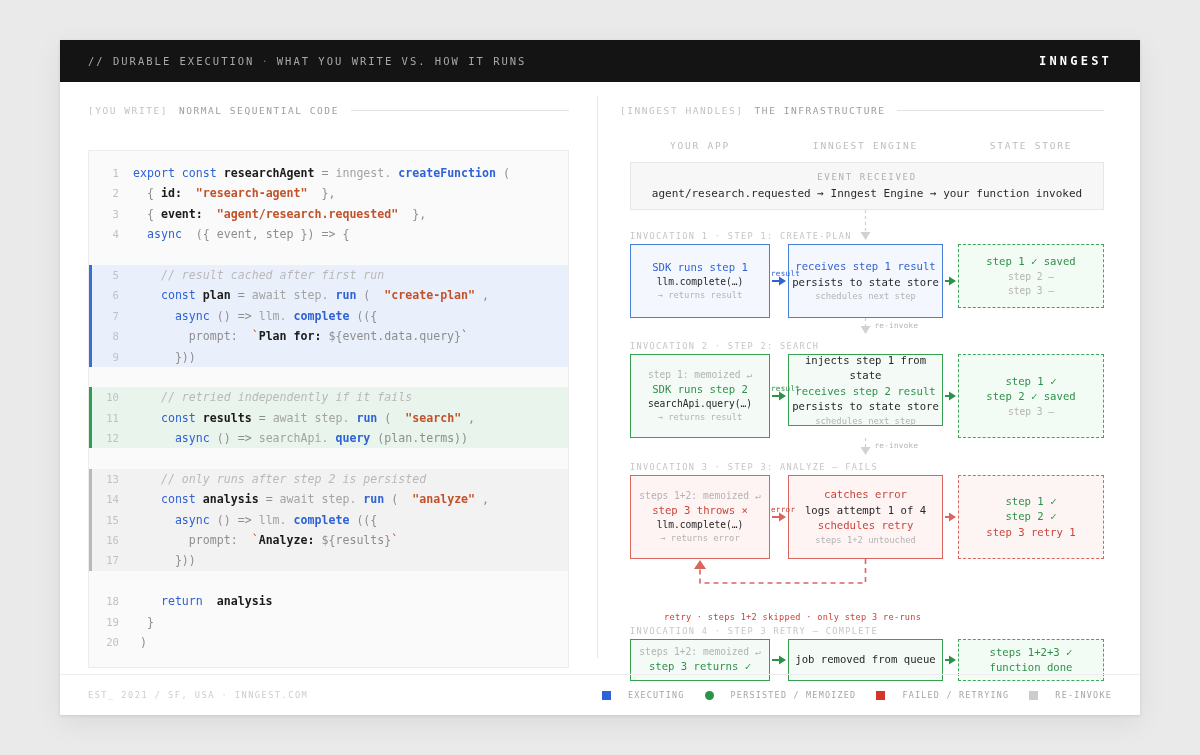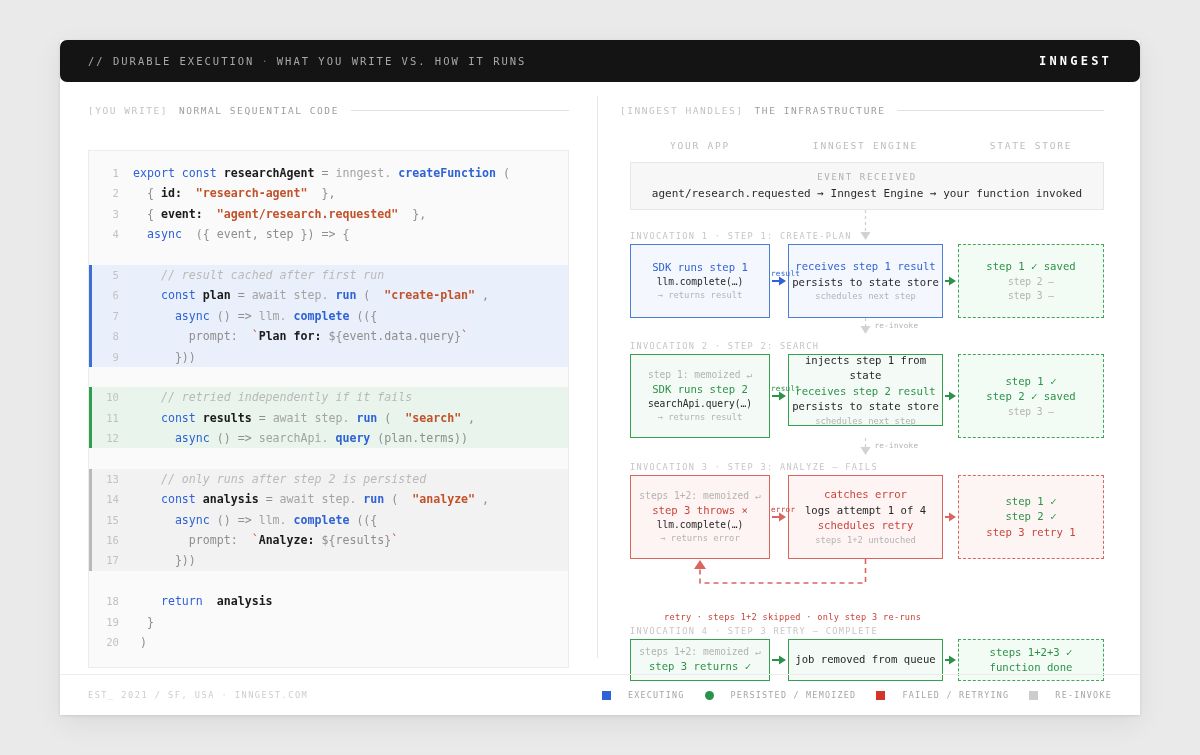--- a/index.html
+++ b/index.html
@@ -21,21 +21,20 @@
   }
 
   
   .hdr {
     position: absolute; left: 0; top: 0;
     width: 1080px; height: 42px;
     background: #141414;
     display: flex; align-items: center;
     justify-content: space-between;
     padding: 12px 28px;
-    border-radius: 7px;
   }
   .hdr-left {
     font-size: 10.5px; letter-spacing: 2.0px;
     color: #a8a8a8; white-space: nowrap;
   }
   .hdr-left .sep { color: #6a6a6a; padding: 0 7px; }
   .hdr-right {
     font-size: 12px; letter-spacing: 3.2px;
     color: #ffffff; font-weight: bold;
   }
@@ -280,21 +279,21 @@
             <div class="box b-blue" style="left: 32px; top: 162px; width: 140px; height: 74px;">
               <div class="l c-blue">SDK runs step 1</div>
               <div class="lm c-dark">llm.complete(…)</div>
               <div class="ls c-mute">→ returns result</div>
             </div>
             <div class="box b-blue" style="left: 190px; top: 162px; width: 155px; height: 74px;">
               <div class="l c-blue">receives step 1 result</div>
               <div class="l c-dark">persists to state store</div>
               <div class="ls c-mute">schedules next step</div>
             </div>
-            <div class="box b-gdash" style="left: 360px; top: 162px; width: 146px; height: 74px;">
+            <div class="box b-gdash" style="left: 360px; top: 162px; width: 146px; height: 64px;">
               <div class="l c-green">step 1 ✓ saved</div>
               <div class="lm c-mute">step 2 —</div>
               <div class="lm c-mute">step 3 —</div>
             </div>
             <div class="arrow-lbl c-blue" style="left: 173px; top: 187px;">result</div>
             <div class="arrow-lbl c-mute" style="left: 276.5px; top: 239px;">re-invoke</div>
             <div class="inv-label" style="left: 32px; top: 259px;">INVOCATION 2 · STEP 2: SEARCH</div>
             <div class="box b-green" style="left: 32px; top: 272px; width: 140px; height: 84px;">
               <div class="lm c-mute">step 1: memoized ↵</div>
               <div class="l c-green">SDK runs step 2</div>

